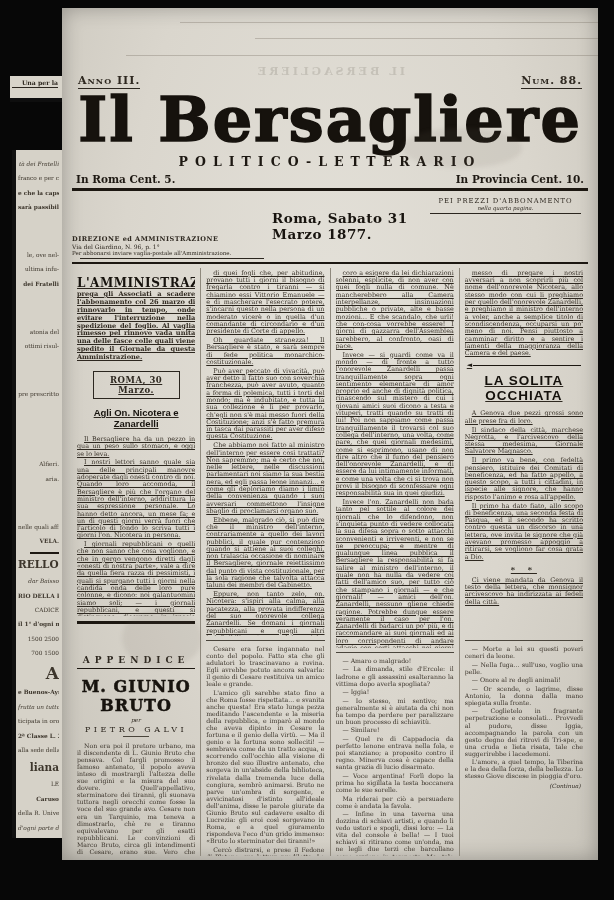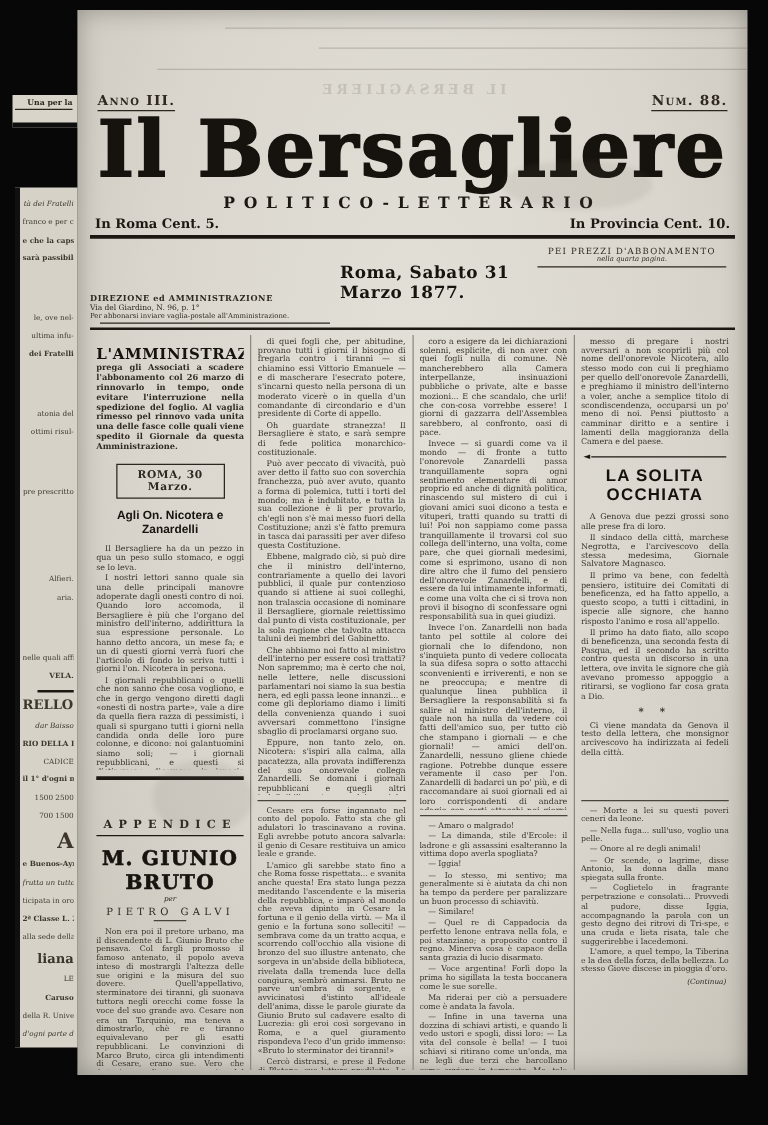--- a/index.html
+++ b/index.html
@@ -43,21 +43,21 @@
   .dl-left .l3{font-size:5.5px;}
   .dl-underline{border-top:1px solid #2b261f;width:92%;margin:2px auto 0;}
   .dl-center{flex:1;align-self:center;text-align:left;font-size:13.5px;font-weight:bold;letter-spacing:.5px;color:#17130e;}
   .dl-right{width:165px;text-align:center;padding-top:3px;}
   .dl-right .l1{font-size:6.8px;letter-spacing:1px;}
   .dl-right .l2{font-size:5.5px;font-style:italic;}
   
   .cols{display:flex;height:588px;margin:4px 10px 0;}
   .col{flex:1;padding:2px 5px 0;overflow:hidden;display:flex;flex-direction:column;box-sizing:border-box;}
   .col + .col{border-left:1px solid #8f897d;}
-  .news{overflow:hidden;}
+  .news{overflow:hidden;text-decoration:underline;}
   .c1 .news{height:346px;} .c2 .news{height:366px;} .c3 .news{height:378px;} .c4 .news{height:366px;}
   .para,.fpara{font-size:6.4px;line-height:1.14;text-align:justify;text-indent:7px;margin:0 0 1.5px;color:#3a332a;}
   .fpara{font-size:6.2px;}
   .notice{font-size:6.6px;font-weight:bold;line-height:1.2;text-align:justify;color:#322b22;}
   .notice-lead{font-size:12px;letter-spacing:.5px;font-weight:bold;color:#17130e;}
   .roma-box{width:72%;margin:9px auto 8px;border:1px solid #2b261f;text-align:center;
             font-weight:bold;font-size:8.5px;padding:3px 0;letter-spacing:.5px;}
   .col-headline{font-family:"Liberation Sans",sans-serif;font-weight:bold;font-size:9.5px;
             text-align:center;margin:2px 0 7px;color:#17130e;}
   .appendice{flex:1;overflow:hidden;border-top:3px solid #1c1711;margin-top:5px;padding-top:0;}
@@ -183,22 +183,22 @@
             <p class="fpara">Non era poi il pretore urbano, ma il discendente di L. Giunio Bruto che pensava. Col fargli promosso il famoso antenato, il popolo aveva inteso di mostrargli l'altezza delle sue origini e la misura del suo dovere. Quell'appellativo, sterminatore dei tiranni, gli suonava tuttora negli orecchi come fosse la voce del suo grande avo. Cesare non era un Tarquinio, ma teneva a dimostrarlo, chè re e tiranno equivalevano per gli esatti repubblicani. Le convinzioni di Marco Bruto, circa gli intendimenti di Cesare, erano sue. Vero che Antonio era l'autore appassito del disegno, ma Cesare doveva assentirlo, perocchè il console non aveva osato offrire al dittatore la corona da questi in altra occasione solennemente rifiutata. Cesare dunque voleva il trono, e Bruto doveva sorgere a difesa delle care tradizioni repubblicane. Il suo nome non doveva tramandarsi come pegno glorioso alle generazioni venture. Il dittatore lo amava come un padre; ma non gli aveva Pompeo ucciso il padre? E non ostante questo Pompeo aveva combattuto per la libertà: Bruto si era schierato sotto la sua insegna.</p>
           </div>
       </div>
     </div>
 
     <div class="col c2">
       <div class="news">
           <p class="para">di quei fogli che, per abitudine, provano tutti i giorni il bisogno di fregarla contro i tiranni — si chiamino essi Vittorio Emanuele — e di mascherare l'esecrato potere, s'incarni questo nella persona di un moderato vicerè o in quella d'un comandante di circondario e d'un presidente di Corte di appello.</p>
           <p class="para">Oh guardate stranezza! Il Bersagliere è stato, e sarà sempre di fede politica monarchico-costituzionale.</p>
           <p class="para">Può aver peccato di vivacità, può aver detto il fatto suo con soverchia franchezza, può aver avuto, quanto a forma di polemica, tutti i torti del mondo; ma è indubitato, e tutta la sua collezione è lì per provarlo, ch'egli non s'è mai messo fuori della Costituzione; anzi s'è fatto premura in tasca dai parassiti per aver difeso questa Costituzione.</p>
+          <p class="para">Che abbiamo noi fatto al ministro dell'interno per essere così trattati? Non sapremmo; ma è certo che noi, nelle lettere, nelle discussioni parlamentari noi siamo la sua bestia nera, ed egli passa leone innanzi... e come gli deploriamo diamo i limiti della convenienza quando i suoi avversari commettono l'insigne sbaglio di proclamarsi organo suo.</p>
           <p class="para">Ebbene, malgrado ciò, si può dire che il ministro dell'interno, contrariamente a quello dei lavori pubblici, il quale pur contenzioso quando si attiene ai suoi colleghi, non tralascia occasione di nominare il Bersagliere, giornale reiettissimo dal punto di vista costituzionale, per la sola ragione che talvolta attacca taluni dei membri del Gabinetto.</p>
-          <p class="para">Che abbiamo noi fatto al ministro dell'interno per essere così trattati? Non sapremmo; ma è certo che noi, nelle lettere, nelle discussioni parlamentari noi siamo la sua bestia nera, ed egli passa leone innanzi... e come gli deploriamo diamo i limiti della convenienza quando i suoi avversari commettono l'insigne sbaglio di proclamarsi organo suo.</p>
           <p class="para">Eppure, non tanto zelo, on. Nicotera: s'ispiri alla calma, alla pacatezza, alla provata indifferenza del suo onorevole collega Zanardelli. Se domani i giornali repubblicani e quegli altri indefinibili portassero lei a cielo, come hanno portato in questi giorni il nostro ministro dei lavori pubblici, sentirebbe lei: il pesce sarebbe subito dichiarato guasto e a lei non mancherebbe il sapore dei suoi giovani amori.</p>
         </div>
       <div class="feu">
           <p class="fpara">Cesare era forse ingannato nel conto del popolo. Fatto sta che gli adulatori lo trascinavano a rovina. Egli avrebbe potuto ancora salvarla: il genio di Cesare restituiva un amico leale e grande.</p>
           <p class="fpara">L'amico gli sarebbe stato fino a che Roma fosse rispettata... e svanita anche questa! Era stato lunga pezza meditando l'ascendente e la miseria della repubblica, e imparò al mondo che aveva dipinto in Cesare la fortuna e il genio della virtù. — Ma il genio e la fortuna sono solleciti! — sembrava come da un tratto acqua, e scorrendo coll'occhio alla visione di bronzo del suo illustre antenato, che sorgeva in un'abside della biblioteca, rivelata dalla tremenda luce della congiura, sembrò animarsi. Bruto ne parve un'ombra di sorgente, e avvicinatosi d'istinto all'ideale dell'anima, disse le parole giurate da Giunio Bruto sul cadavere esalto di Lucrezia: gli eroi così sorgevano in Roma, e a quel giuramento rispondeva l'eco d'un grido immenso: «Bruto lo sterminator dei tiranni!»</p>
           <p class="fpara">Cercò distrarsi, e prese il Fedone di Platone, sua lettura prediletta. Lo svolse e lo posò; aprì successivamente altri volumi, e finalmente vantaggiando la vita di Armodio e di Aristogitone, serrò fra le pugna le tempie, e lesse con proditela voracità.</p>
         </div>
     </div>
 
     <div class="col c3">

